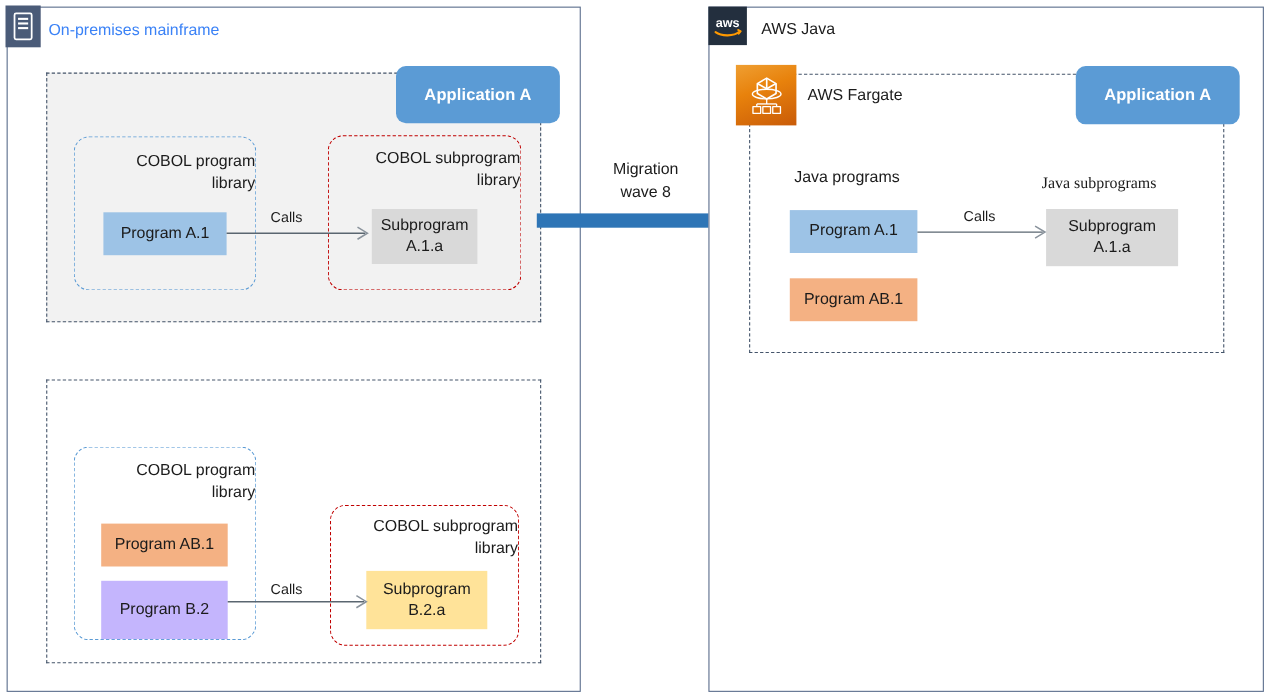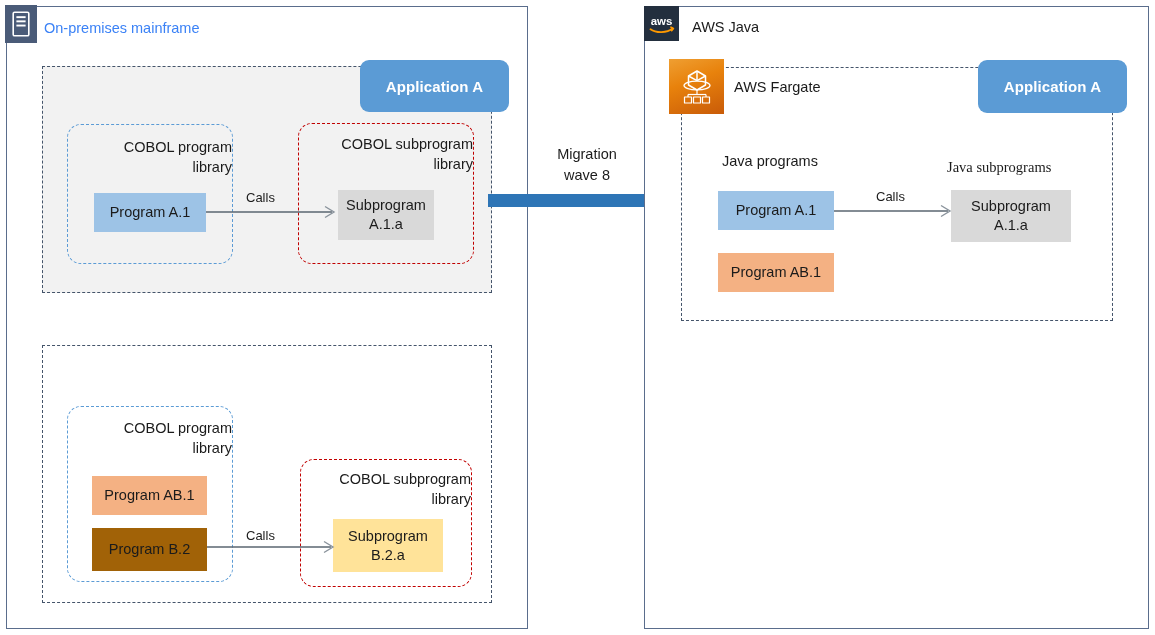--- a/index.html
+++ b/index.html
@@ -102,21 +102,21 @@
     display: flex; align-items: center; justify-content: center;
     text-align: center;
     font-size: 14.5px;
     color: #1b1b1b;
     line-height: 19px;
     border: none;
   }
   #prog-a1-left   { left: 94px;  top: 193px; width: 112px; height: 39px; background: #9dc3e6; }
   #subprog-a1a-left { left: 338px; top: 190px; width: 96px;  height: 50px; background: #d9d9d9; }
   #prog-ab1-left  { left: 92px;  top: 476px; width: 115px; height: 39px; background: #f4b183; }
-  #prog-b2-left   { left: 92px;  top: 528px; width: 115px; height: 43px; background: #a16207; }
+  #prog-b2-left   { left: 92px;  top: 528px; width: 115px; height: 53px; background: #c4b5fd; }
   #subprog-b2a-left { left: 333px; top: 519px; width: 110px; height: 53px; background: #ffe399; }
 
   #prog-a1-right    { left: 718px; top: 191px; width: 116px; height: 39px; background: #9dc3e6; }
   #prog-ab1-right   { left: 718px; top: 253px; width: 116px; height: 39px; background: #f4b183; }
   #subprog-a1a-right{ left: 951px; top: 190px; width: 120px; height: 52px; background: #d9d9d9; }
 
   
   .plain-label {
     position: absolute;
     font-size: 14.5px;

